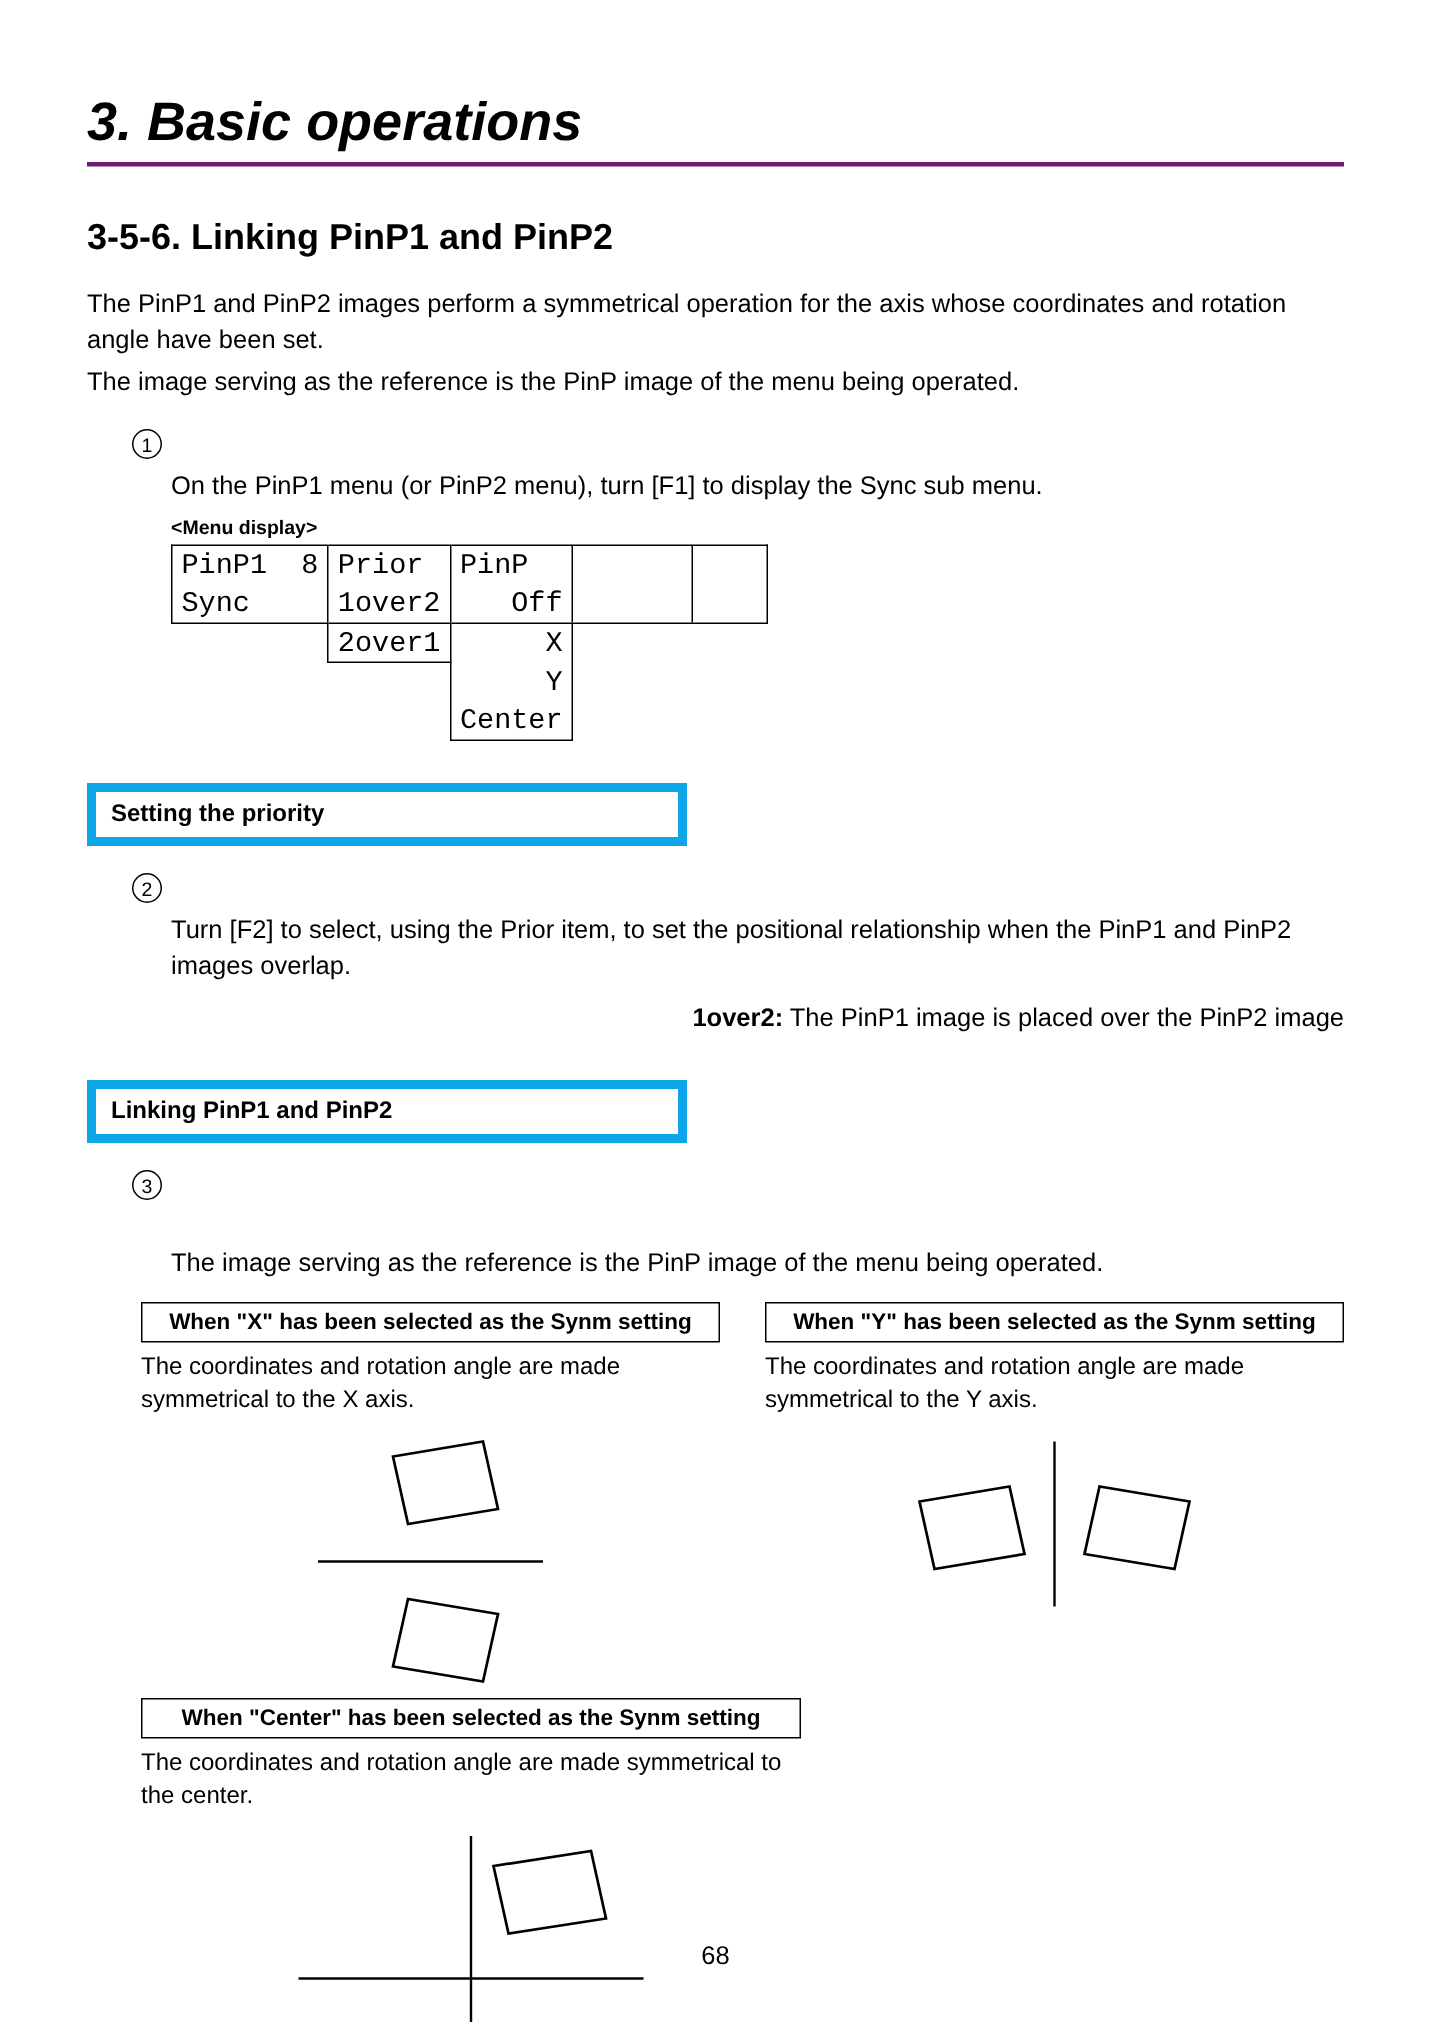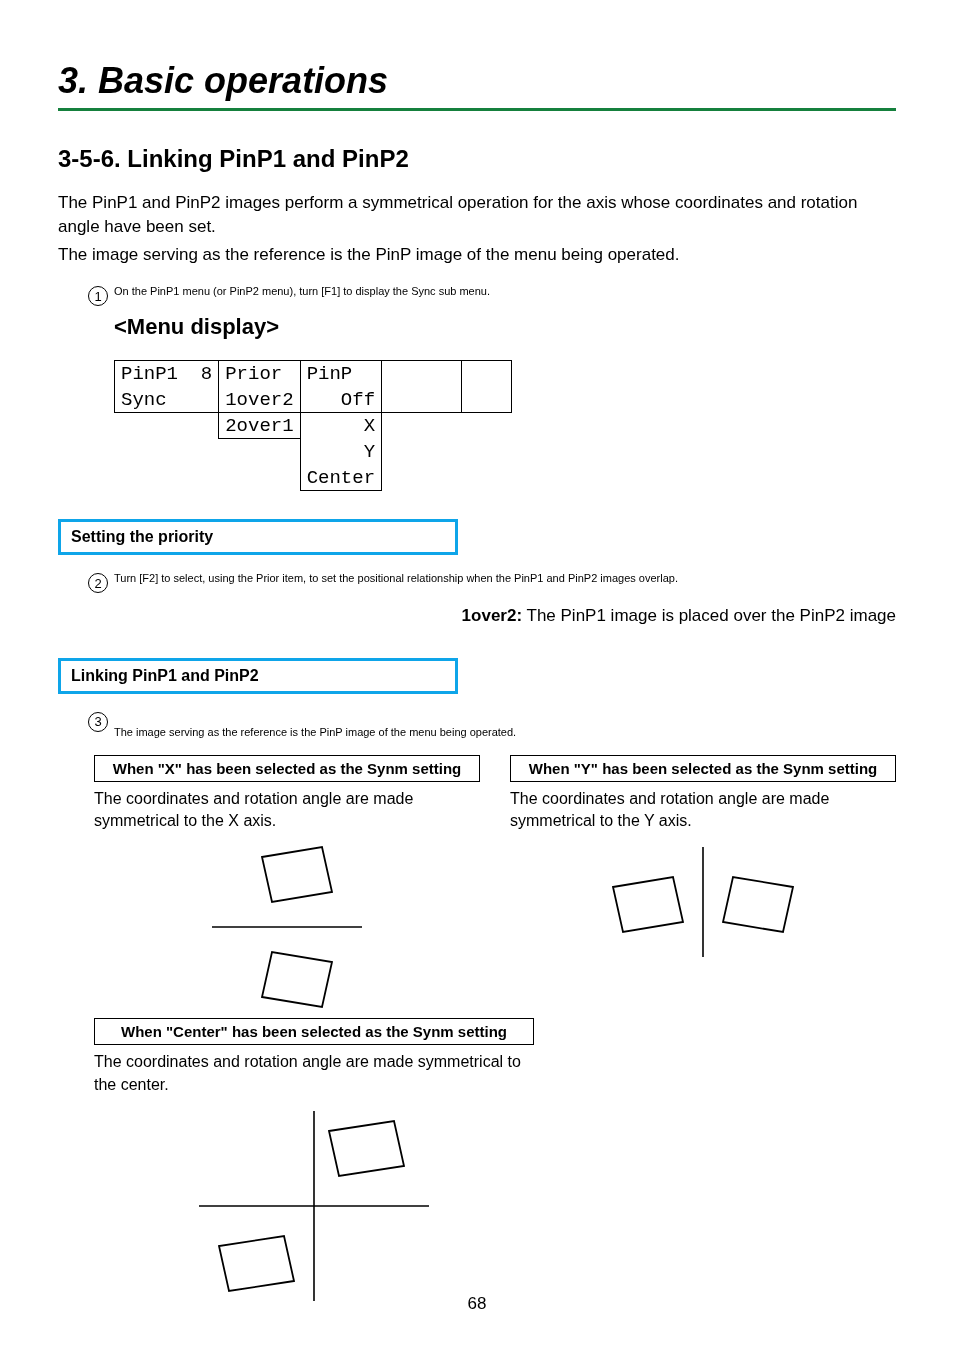--- a/index.html
+++ b/index.html
@@ -11,21 +11,21 @@
       color: #000;
       padding: 60px 58px 30px 58px;
       position: relative;
     }
     .chapter-title {
       font-family: Arial, Helvetica, sans-serif;
       font-style: italic;
       font-weight: bold;
       font-size: 36px;
       letter-spacing: 0px;
-      border-bottom: 3px solid #15803d;
+      border-bottom: 3px solid #701a75;
       padding-bottom: 6px;
       margin-bottom: 34px;
     }
     .section-title {
       font-size: 24px;
       font-weight: bold;
       margin-bottom: 18px;
     }
     .para {
       font-size: 17px;
@@ -38,48 +38,48 @@
       align-items: flex-start;
       margin-left: 30px;
       margin-bottom: 4px;
     }
     .step-num {
       width: 20px; height: 20px; border: 1.5px solid #000; border-radius: 50%;
       display: inline-flex; align-items: center; justify-content: center;
       font-size: 13px; font-weight: normal; margin-right: 6px; margin-top: 2px;
       flex: 0 0 auto;
     }
-    .step-text { font-size: 11px; line-height: 1.4; flex: 1; }
+    .step-text { font-size: 17px; line-height: 1.4; flex: 1; margin-top: 28px; }
     .menu-display-label {
       font-weight: bold;
-      font-size: 22px;
+      font-size: 13px;
       margin-left: 56px;
       margin-top: 8px;
-      margin-bottom: 20px;
+      margin-bottom: 4px;
     }
     .menu-table {
       margin-left: 56px;
       font-family: "Courier New", monospace;
       font-size: 19px;
       border-collapse: collapse;
     }
     .menu-table td {
       border: 1px solid #000;
       padding: 0 6px;
       height: 26px;
       white-space: pre;
     }
     .menu-table td.no-right { border-right: none; }
     .menu-table td.no-top { border-top: none; }
     .menu-table td.no-bottom { border-bottom: none; }
     .menu-table td.empty { border: none; }
     .menu-table td.right-align { text-align: right; }
 
     .sub-section-box {
-      border: 3px solid #0ea5e9;
+      border: 6px solid #0ea5e9;
       padding: 6px 10px;
       font-weight: bold;
       font-size: 16px;
       width: 400px;
       margin-top: 28px;
       margin-bottom: 16px;
     }
     .definition-block {
       margin-left: 60px;
       margin-top: 10px;

